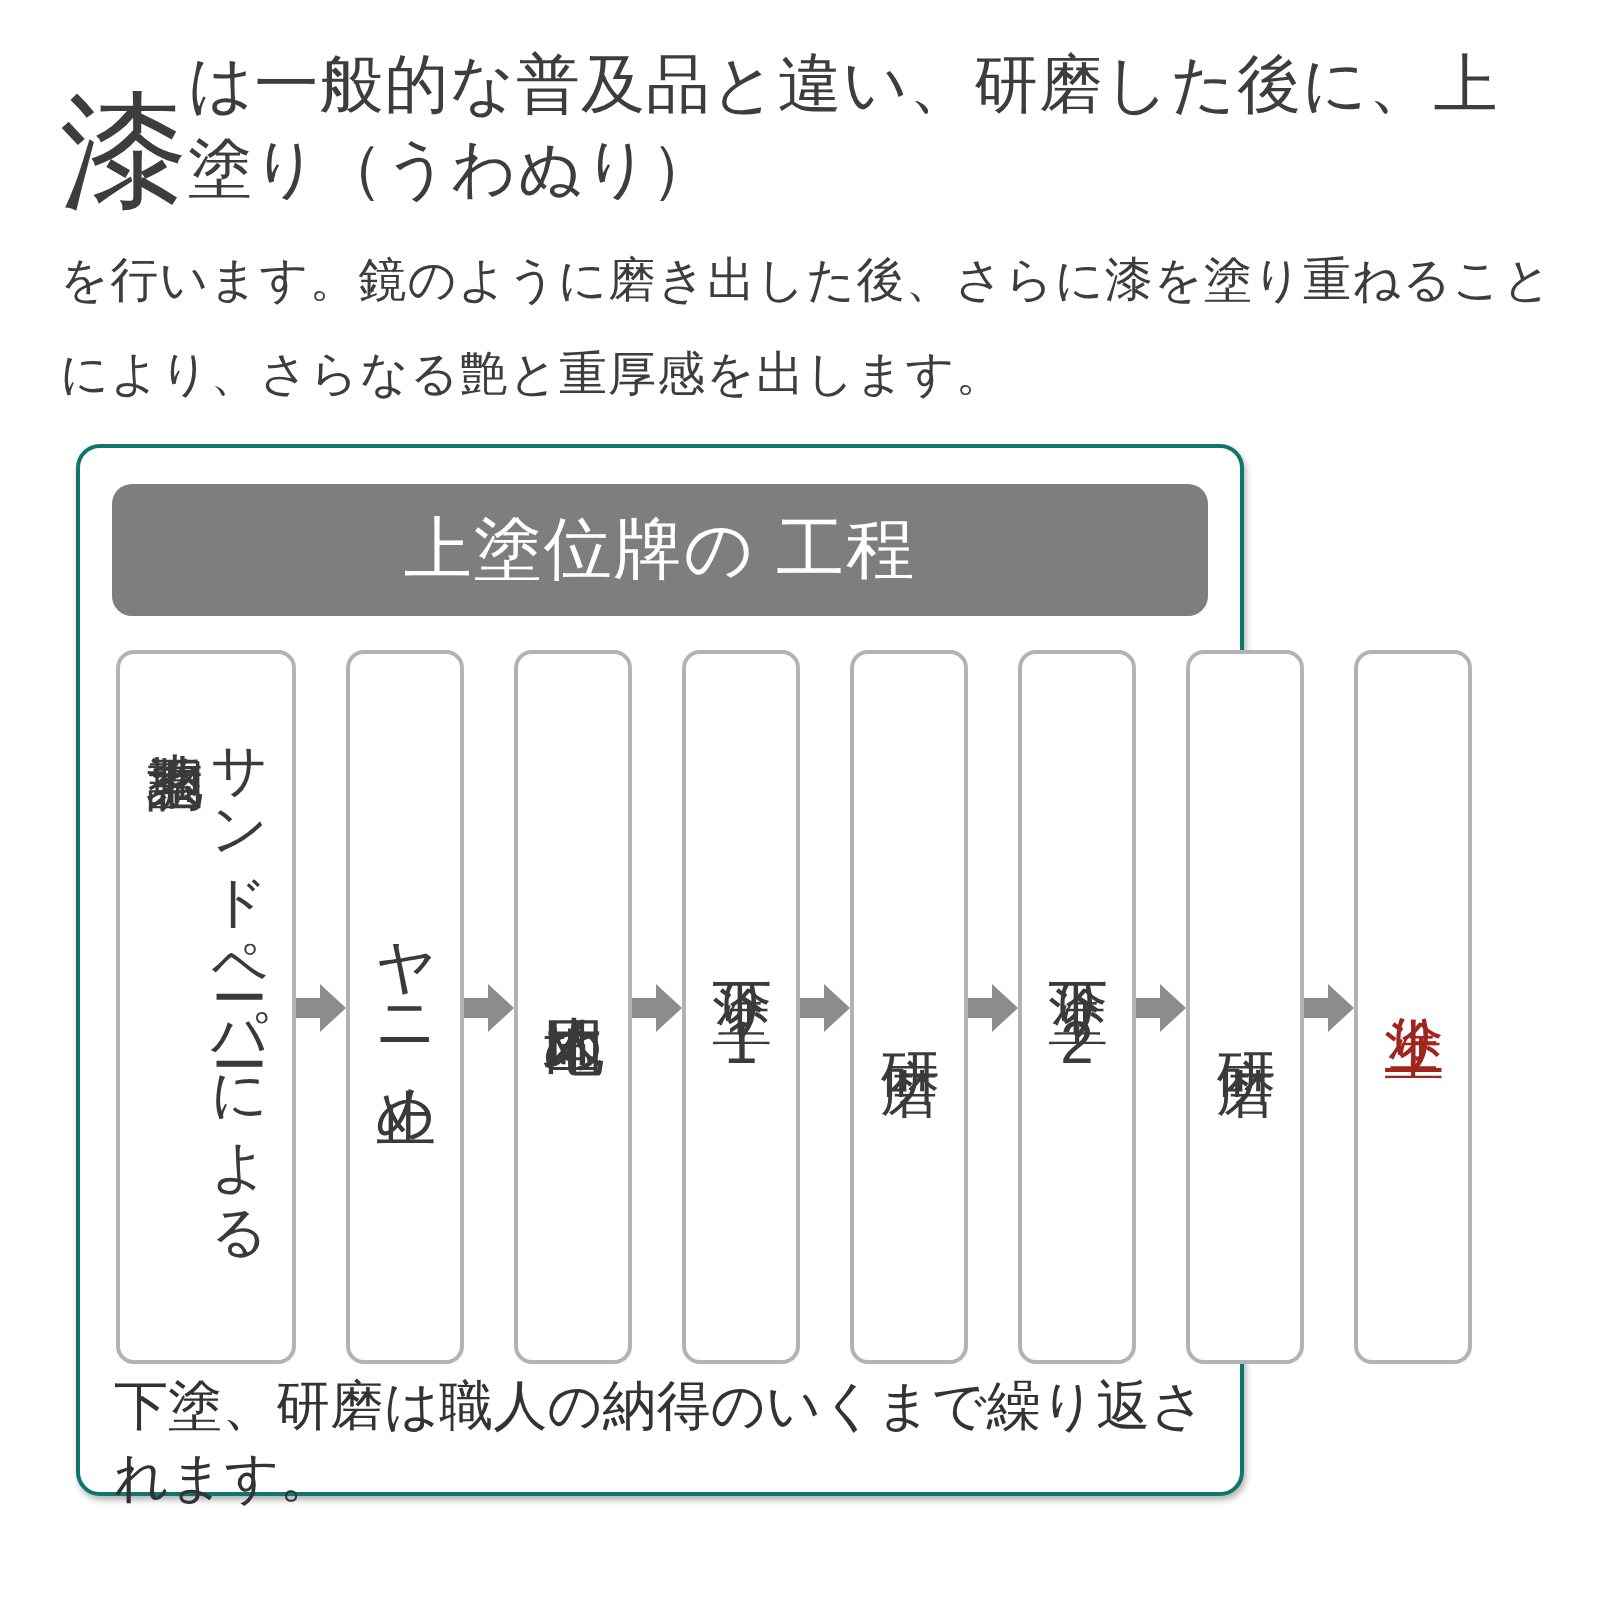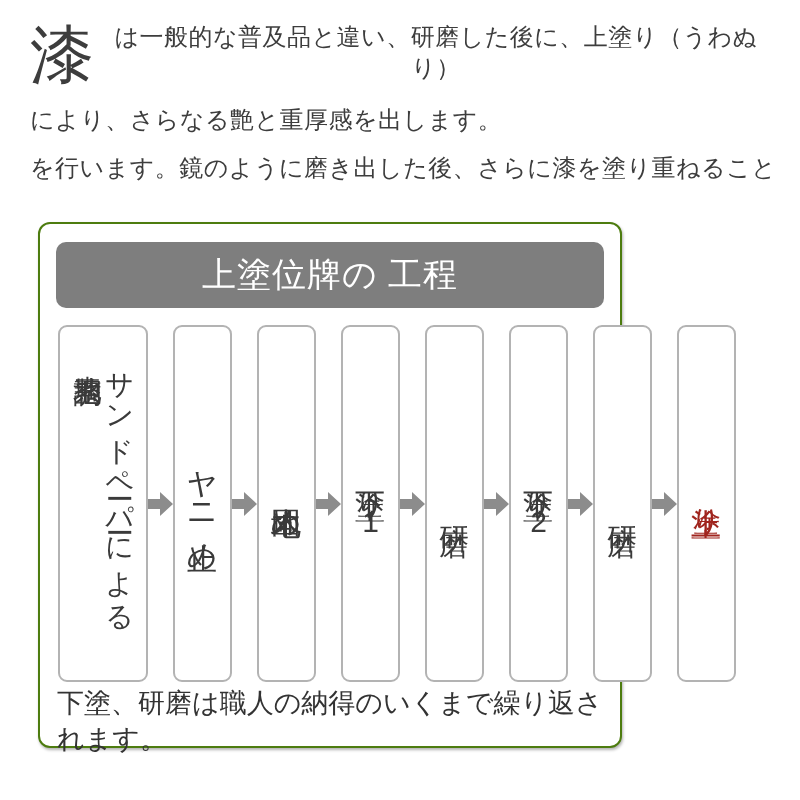--- a/index.html
+++ b/index.html
@@ -7,28 +7,28 @@
   body { position:relative; font-family:"Liberation Sans","DejaVu Sans",sans-serif; }
 
   
   .intro {
     position:absolute; left:30px; top:22px; width:748px;
     color:#3d3d3d;
     font-family:"Liberation Serif","DejaVu Serif",serif;
   }
   .intro-line1 { display:flex; align-items:flex-end; }
   .drop-cap { font-size:64px; line-height:1.05; flex:0 0 auto; }
-  .line1-text { font-size:24px; line-height:1.3; padding-bottom:5px; letter-spacing:0.5px;text-align:center; }
+  .line1-text { font-size:32px; line-height:1.3; padding-bottom:5px; letter-spacing:0.5px; }
   .intro-line { font-size:24px; line-height:1.3; margin-top:16px; letter-spacing:0.5px; }
 
   
   .diagram {
     position:absolute; left:38px; top:222px; width:584px; height:526px;
     background:#ffffff;
-    border:2px solid #4d7c0f; border-radius:12px;
+    border:2px solid #0f766e; border-radius:12px;
     box-shadow:1px 2px 3px rgba(0,0,0,0.3);
   }
   .diagram-header {
     margin:18px 16px 0 16px; height:66px;
     background:#7e7e7e; border-radius:10px;
     display:flex; align-items:center; justify-content:center;
   }
   .diagram-title {
     color:#ffffff; font-size:34px; letter-spacing:1px; white-space:pre;
   }
@@ -65,22 +65,22 @@
   }
 </style>
 </head>
 <body>
 
 <div class="intro">
   <div class="intro-line1">
     <span class="drop-cap">漆</span>
     <span class="line1-text">は一般的な普及品と違い、研磨した後に、上塗り（うわぬり）</span>
   </div>
+  <div class="intro-line">を行います。鏡のように磨き出した後、さらに漆を塗り重ねること</div>
   <div class="intro-line">により、さらなる艶と重厚感を出します。</div>
-  <div class="intro-line">を行います。鏡のように磨き出した後、さらに漆を塗り重ねること</div>
 </div>
 
 <div class="diagram">
   <div class="diagram-header">
     <span class="diagram-title">上塗位牌の 工程</span>
   </div>
   <div class="flow-row">
       <div class="step-box wide">
         <div class="v-text">
           <div>サンドペーパーによる</div>

